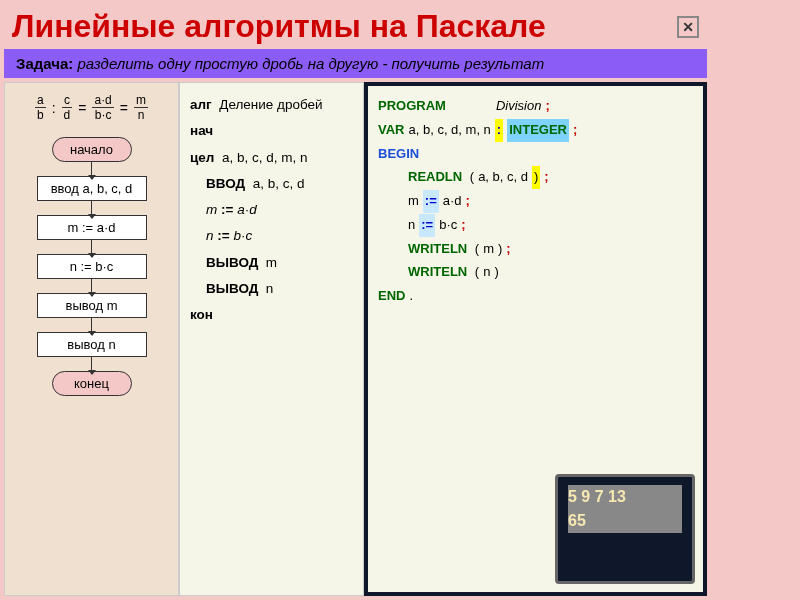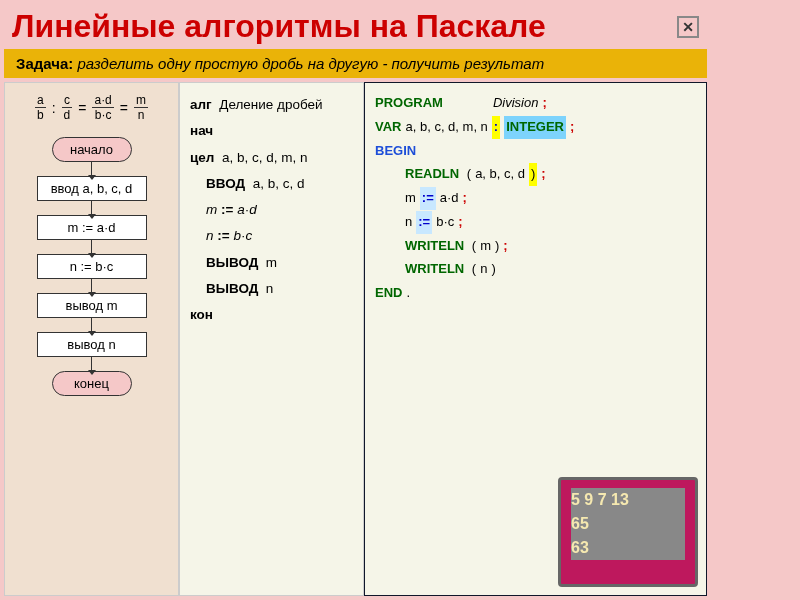--- a/index.html
+++ b/index.html
@@ -42,21 +42,21 @@
       align-items: center;
       justify-content: center;
       cursor: pointer;
       font-size: 14px;
       font-weight: bold;
       color: #333;
     }
 
     
     .task-row {
-      background: #eab308;
+      background: #8b5cf6;
       padding: 6px 12px;
       margin: 0 4px 4px 4px;
       font-size: 15px;
     }
     .task-bold { font-weight: bold; }
     .task-italic { font-style: italic; }
 
     
     .content-area {
       display: flex;
@@ -150,21 +150,21 @@
       line-height: 1.8;
     }
     .alg-keyword { font-weight: bold; }
     .alg-line { margin: 2px 0; }
     .alg-indent { padding-left: 16px; }
 
     
     .right-panel {
       flex: 1;
       background: #f5f5e8;
-      border: 1px solid #0f172a;
+      border: 4px solid #0f172a;
       padding: 8px 10px;
       font-size: 13px;
       line-height: 1.75;
       position: relative;
     }
 
     .code-line { display: flex; align-items: baseline; gap: 4px; margin: 1px 0; }
     .kw-program { color: #006600; font-weight: bold; font-size: 13px; }
     .kw-division { color: #000; font-style: italic; font-size: 13px; margin-left: 46px; }
     .kw-var { color: #006600; font-weight: bold; }
@@ -179,21 +179,21 @@
     .hl-assign { color: #0000cc; font-weight: bold; background: #c8e8ff; padding: 0 2px; }
     .code-indent { padding-left: 30px; }
 
     
     .monitor-box {
       position: absolute;
       bottom: 8px;
       right: 8px;
       width: 140px;
       height: 110px;
-      background: #be185d;
+      background: #0f172a;
       border: 3px solid #666;
       border-radius: 4px;
       display: flex;
       flex-direction: column;
       align-items: flex-start;
       justify-content: flex-start;
       padding: 8px 10px;
     }
     .monitor-screen {
       background: #888;
@@ -351,19 +351,18 @@
 
       <div class="code-line">
         <span class="kw-end">END</span>
         <span>.</span>
       </div>
 
       <div class="monitor-box">
         <div class="monitor-screen">
           <div>5  9  7  13</div>
           <div>65</div>
-          <div>63</div>
         </div>
       </div>
 
     </div>
   </div>
 </div>
 
 </body></html>

